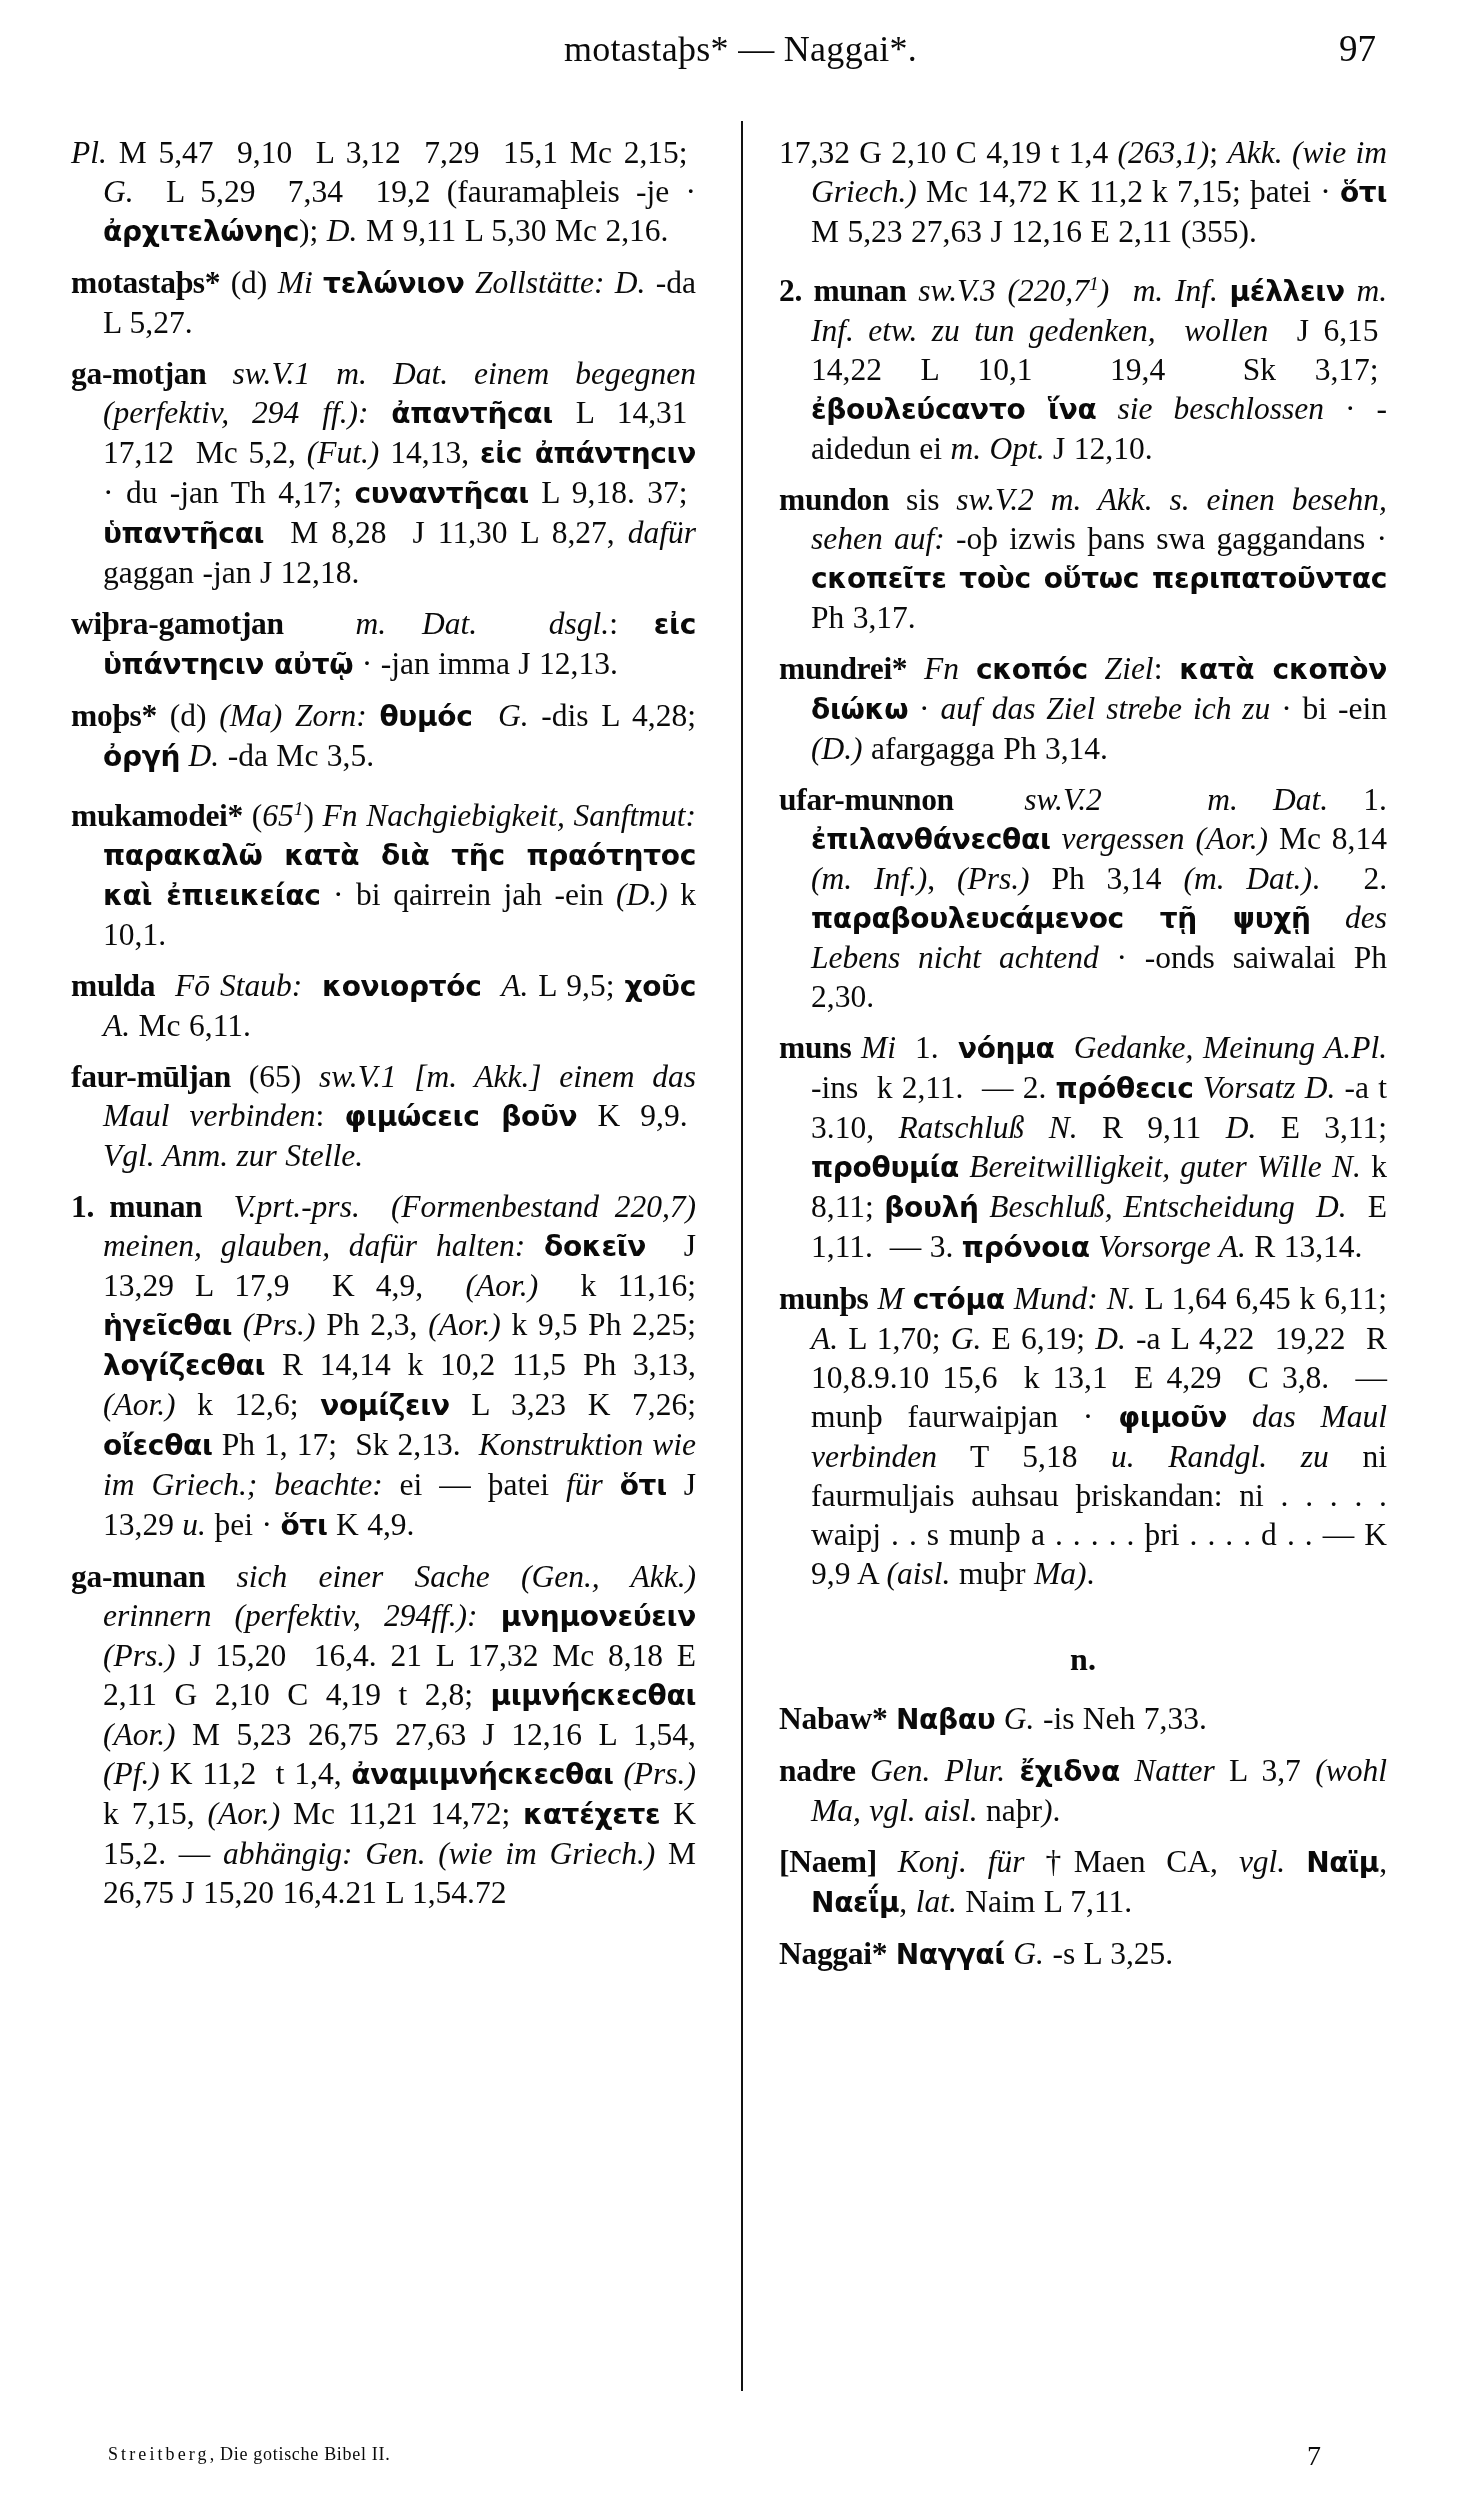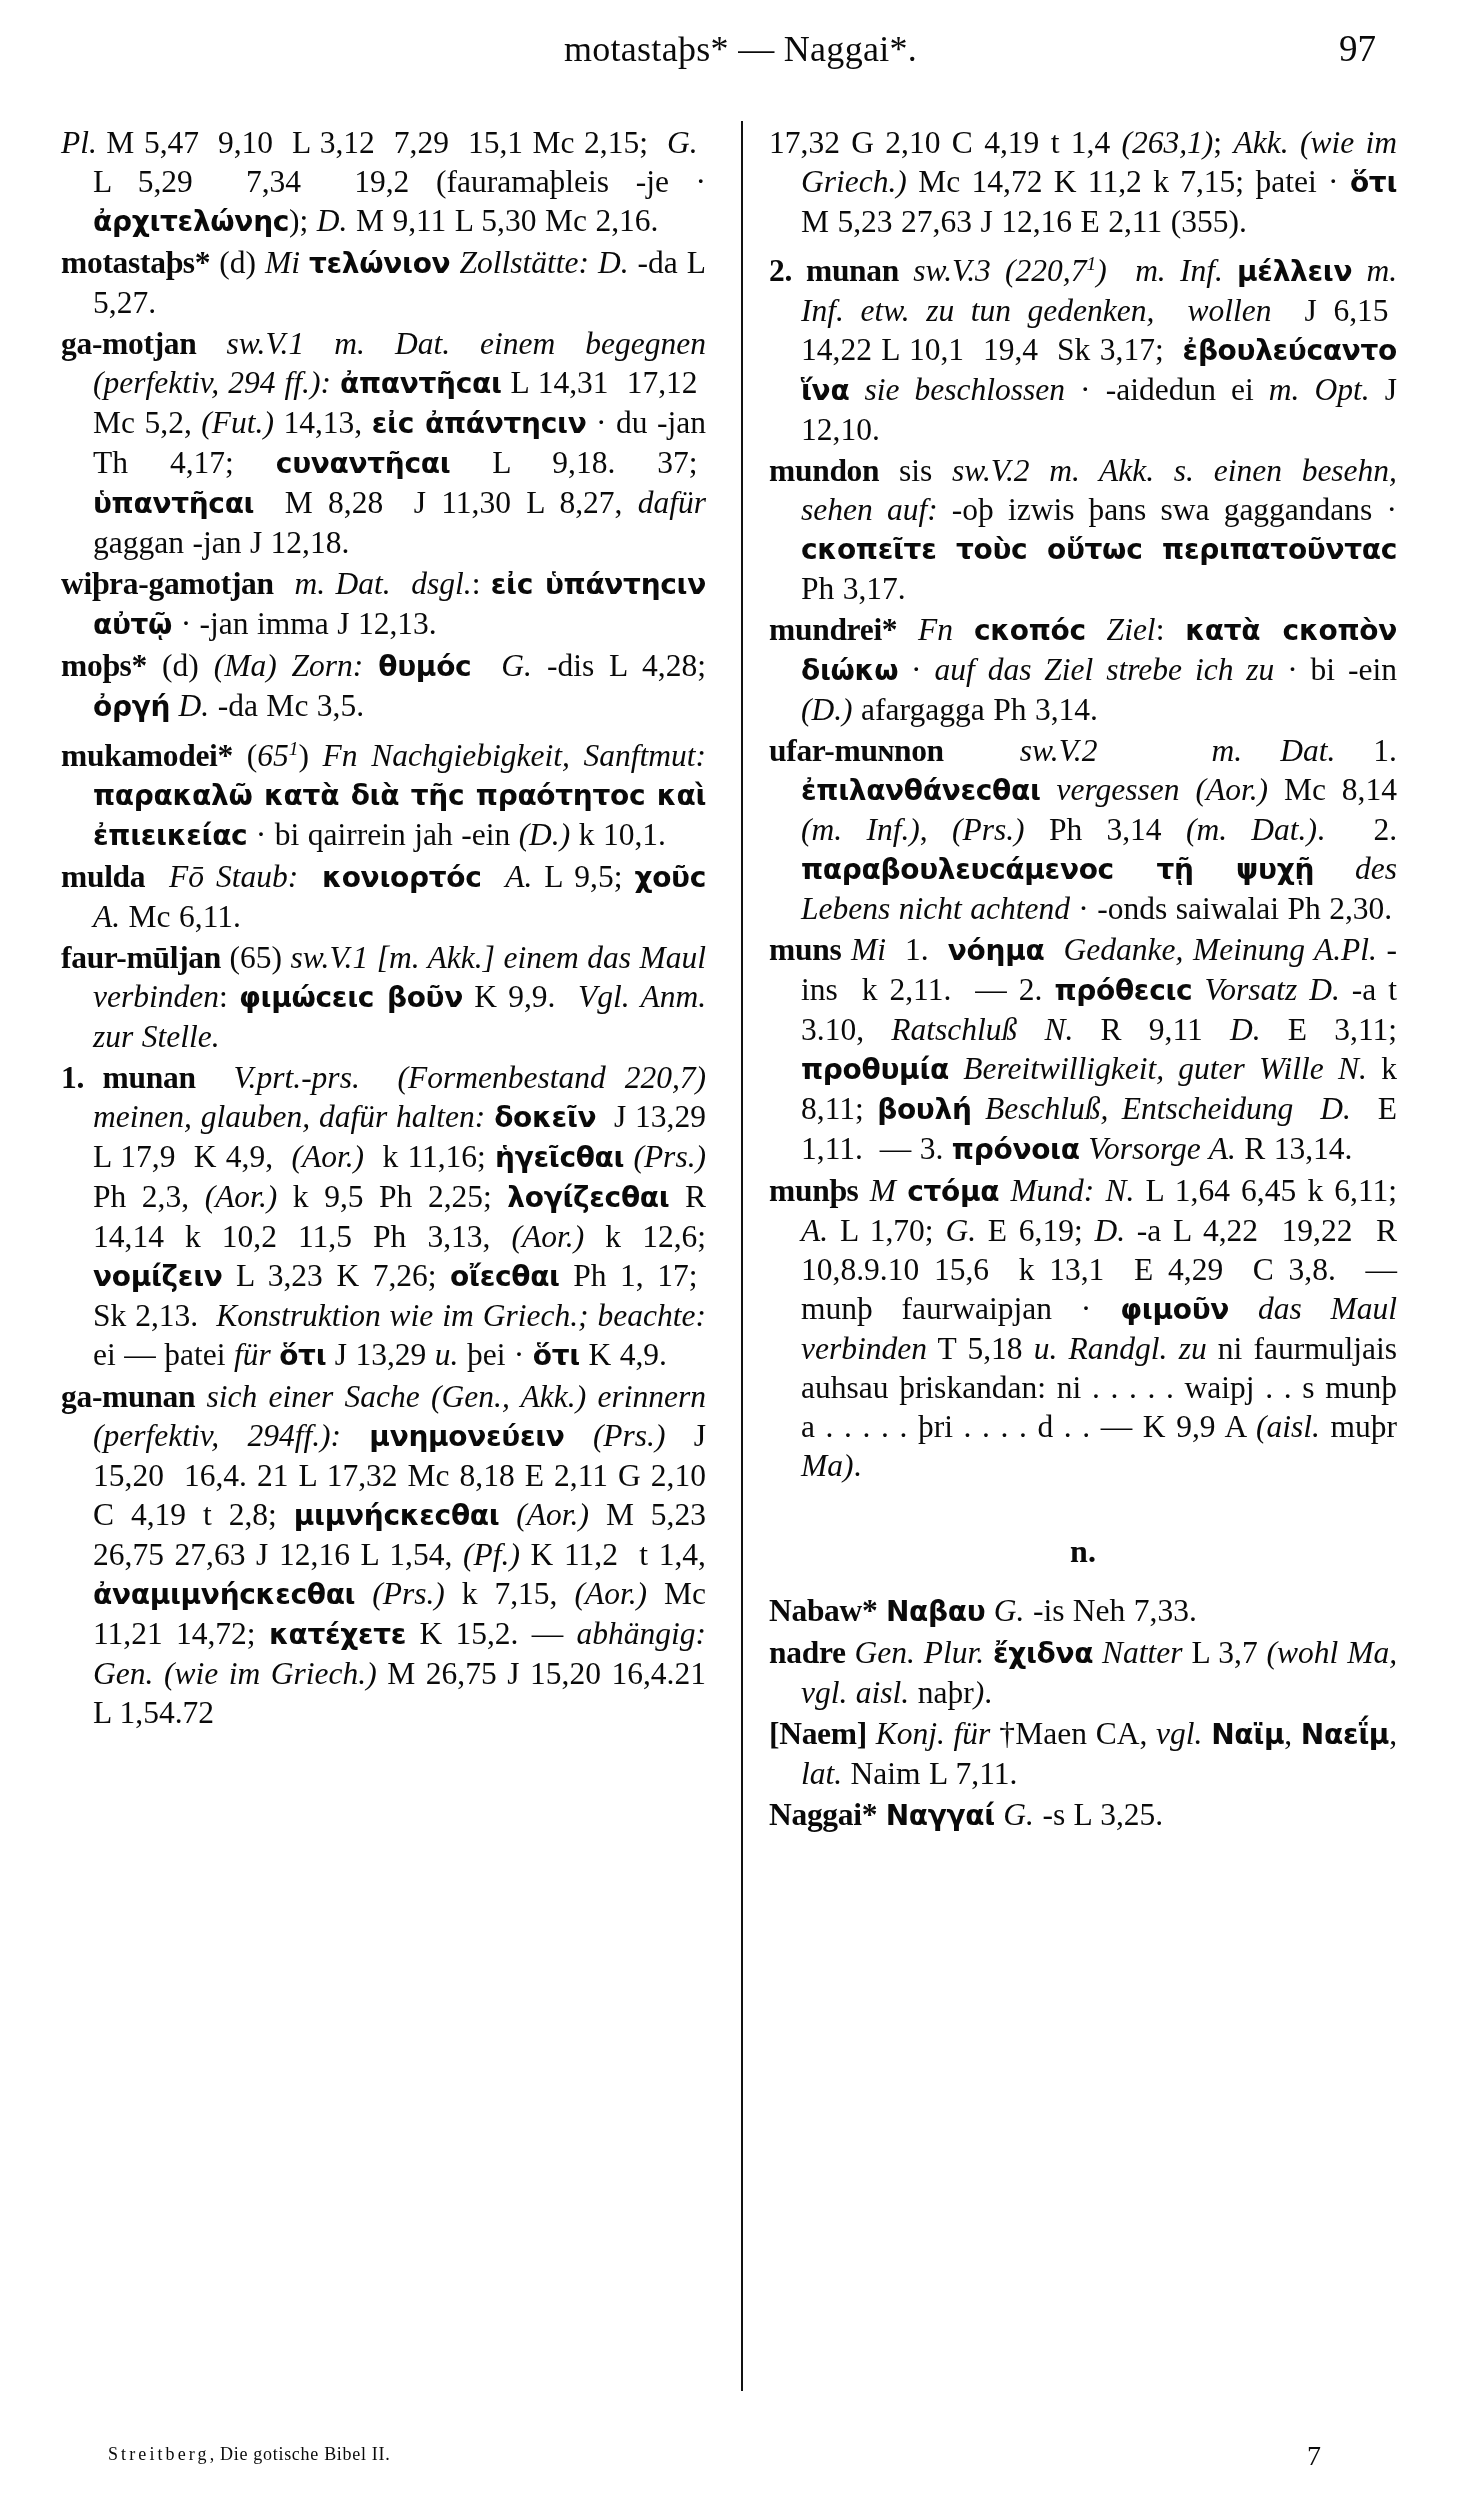--- a/index.html
+++ b/index.html
@@ -72,21 +72,21 @@
     width: 1.9px;
     background: #111;
   }
 
   
   .entry {
     font-size: 31.5px;
     line-height: 39px;
     text-align: justify;
     text-align-last: left;
-    margin: 2px;
+    margin: 12px;
     padding-left: 32px;
     text-indent: -32px;
     -webkit-hyphens: none;
     hyphens: none;
     word-spacing: 0.6px;
   }
   .entry + .entry { margin-top: 0; }
 
   .lemma {
     font-weight: bold;

